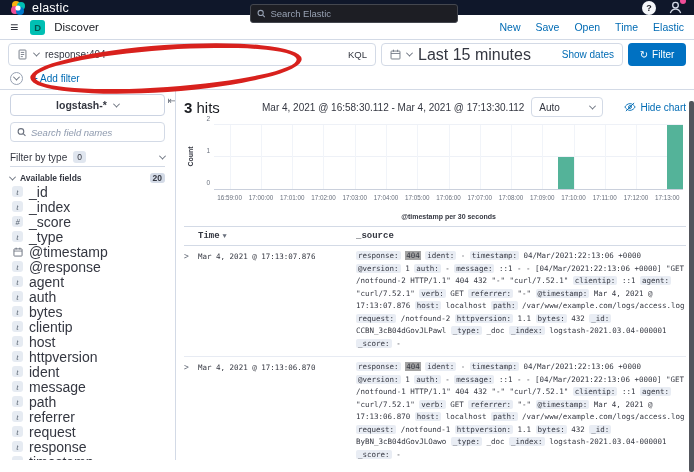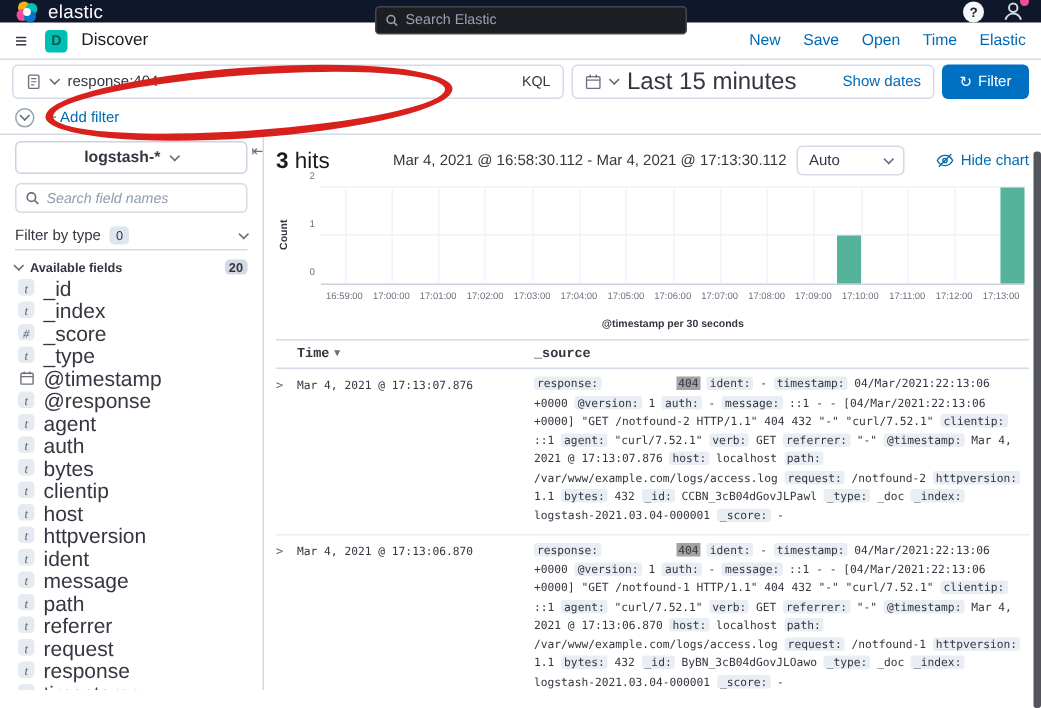--- a/index.html
+++ b/index.html
@@ -92,21 +92,21 @@
   
   .doc-table { margin-top:4px; border-top:1px solid #d3dae6; }
   .dt-head { display:flex; height:19px; align-items:center; border-bottom:1px solid #d3dae6; font-size:9px; font-weight:bold; color:#343741;font-family:Liberation Mono, monospace; }
   .dt-head .c-time { width:172px; padding-left:14px; display:flex; gap:3px; align-items:center;}
   .sort-ic { font-size:7px; color:#69707d; }
   .dt-row { display:flex; padding:4px 0 6px; border-bottom:1px solid #e7ebf3; }
   .caret { width:14px; font-size:8px; color:#69707d; font-family:"DejaVu Sans Mono",monospace; cursor:pointer; padding-top:2px; }
   .row-time { width:158px; font-family:"DejaVu Sans Mono",monospace; font-size:7.5px; padding-top:2px; color:#343741; }
   .row-src { flex:1; font-family:"DejaVu Sans Mono",monospace; font-size:7.5px; line-height:12.5px; color:#343741; word-break:break-word; }
   .src-key { background:#e9edf4; border-radius:2px; padding:0 2px; white-space:nowrap; }
-  .src-val.hl { background:#a3a3a3; padding:0 1px;margin-left:46px; }
+  .src-val.hl { background:#a3a3a3; padding:0 1px; }
 
   
   .scrollbar { position:absolute; right:0; top:101px; width:5px; height:371px; background:#52555c; border-radius:2px; }
   .annotation { position:absolute; left:30px; top:45px; width:272px; height:47px; border:5px solid #D8211D;
     border-radius:50%; transform:rotate(-4deg); pointer-events:none; z-index:50; }
   svg { display:block; }
 </style>
 </head>
 <body>
 

